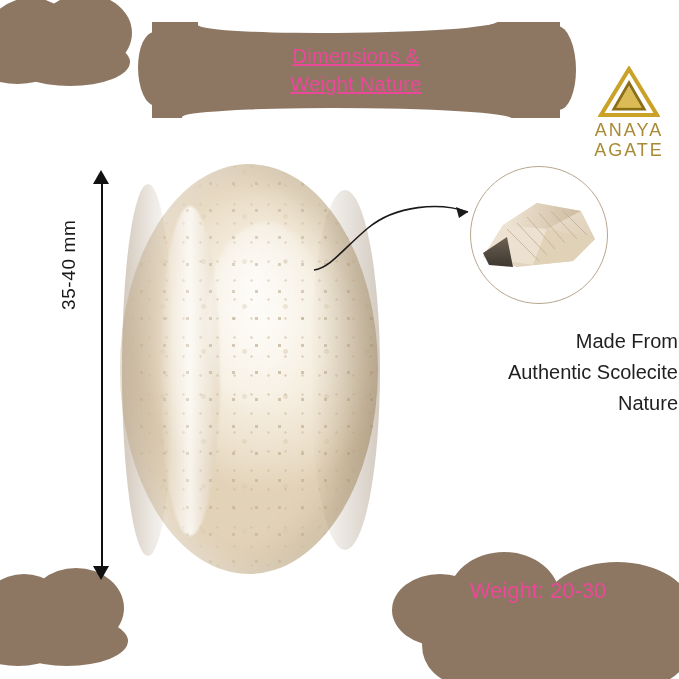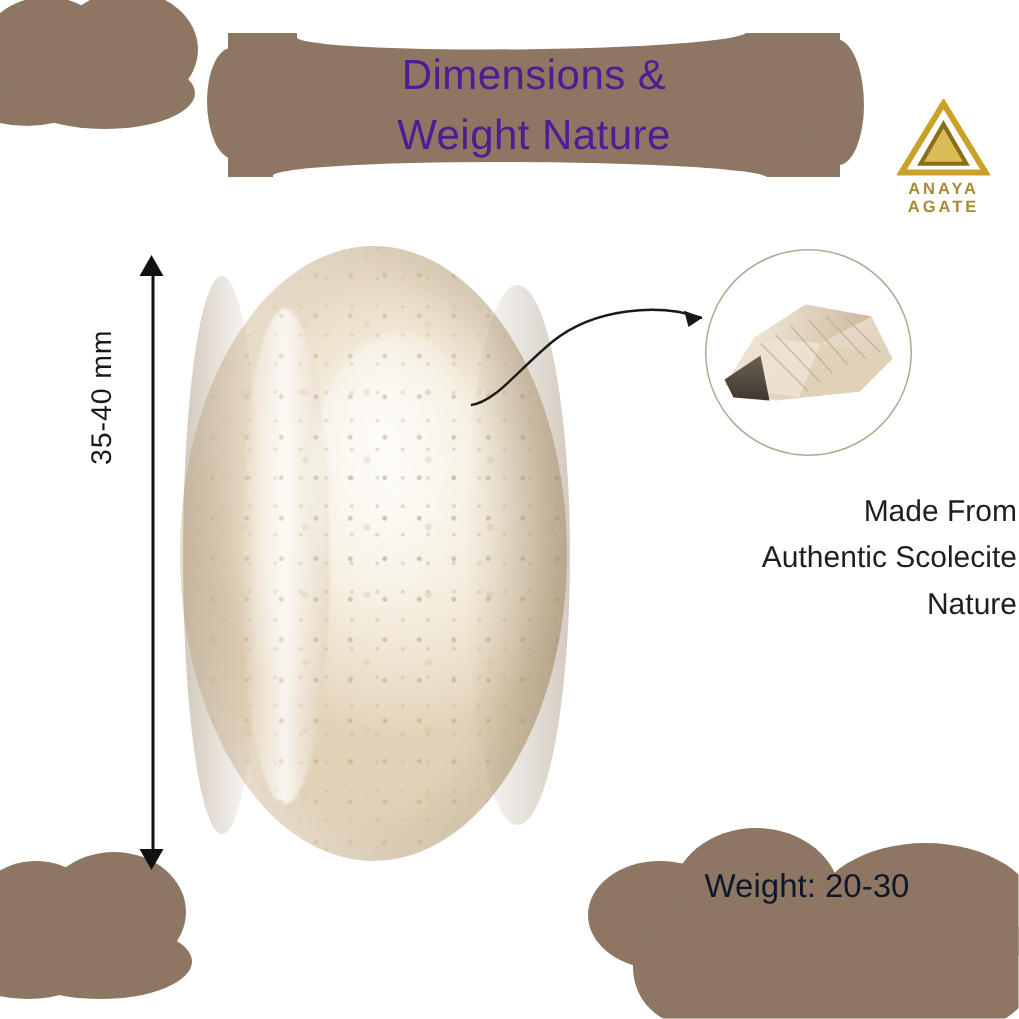--- a/index.html
+++ b/index.html
@@ -53,29 +53,29 @@
     position:absolute;left:46px;top:-9px;width:300px;height:20px;
     background:#ffffff;border-radius:0 0 60% 40%;
   }
   #title-banner .notch-b{
     position:absolute;left:30px;bottom:-10px;width:330px;height:20px;
     background:#ffffff;border-radius:50% 60% 0 0;
   }
   .title-text{
     position:absolute;left:0;top:0;width:408px;height:96px;
     display:flex;flex-direction:column;align-items:center;justify-content:center;
-    color:#4c1d95;font-size:28px;line-height:1.42;letter-spacing:.3px;
-    z-index:4;text-align:center;
+    color:#ec4899;font-size:20px;line-height:1.42;letter-spacing:.3px;
+    z-index:4;text-align:center;text-decoration:underline;
   }
 
   
   #brand{position:absolute;left:586px;top:66px;width:86px;height:100px;text-align:center;}
   #brand .mark{width:62px;height:52px;margin:0 auto;}
   #brand .name{
-    color:#a98a34;font-weight:bold;font-size:11px;line-height:1.12;
+    color:#a98a34;font-weight:normal;font-size:18px;line-height:1.12;
     letter-spacing:2.0px;margin-top:2px;
   }
 
   
   #dim-arrow{position:absolute;left:92px;top:170px;width:20px;height:410px;}
   #dim-arrow .shaft{position:absolute;left:9px;top:6px;width:1.6px;height:398px;background:#111;}
   #dim-arrow .head{position:absolute;left:1px;width:0;height:0;border-left:8px solid transparent;border-right:8px solid transparent;}
   #dim-arrow .head.up{top:0;border-bottom:14px solid #111;}
   #dim-arrow .head.down{bottom:0;border-top:14px solid #111;}
   #dim-label{
@@ -138,21 +138,21 @@
     position:absolute;left:6px;top:28px;width:124px;height:80px;
   }
 
   
   #made-from{
     position:absolute;left:400px;top:326px;width:278px;
     text-align:right;color:#1f1f1f;font-size:20px;line-height:1.55;
   }
   #weight-text{
     position:absolute;left:404px;top:574px;width:268px;
-    text-align:center;color:#0f172a;font-size:22px;line-height:1.5;z-index:5;
+    text-align:center;color:#ec4899;font-size:22px;line-height:1.5;z-index:5;
   }
 </style>
 </head>
 <body>
 
 <div class="stage">
 
   <div class="cloud" id="cloud-tl">
     <span class="b1"></span>
       <span class="b2"></span>

